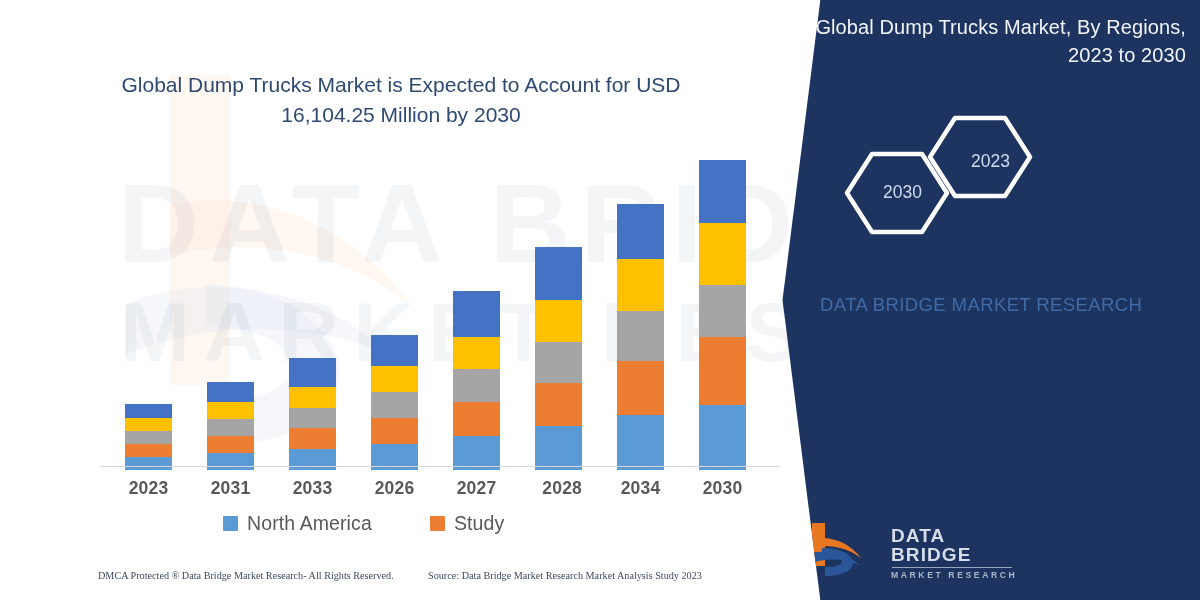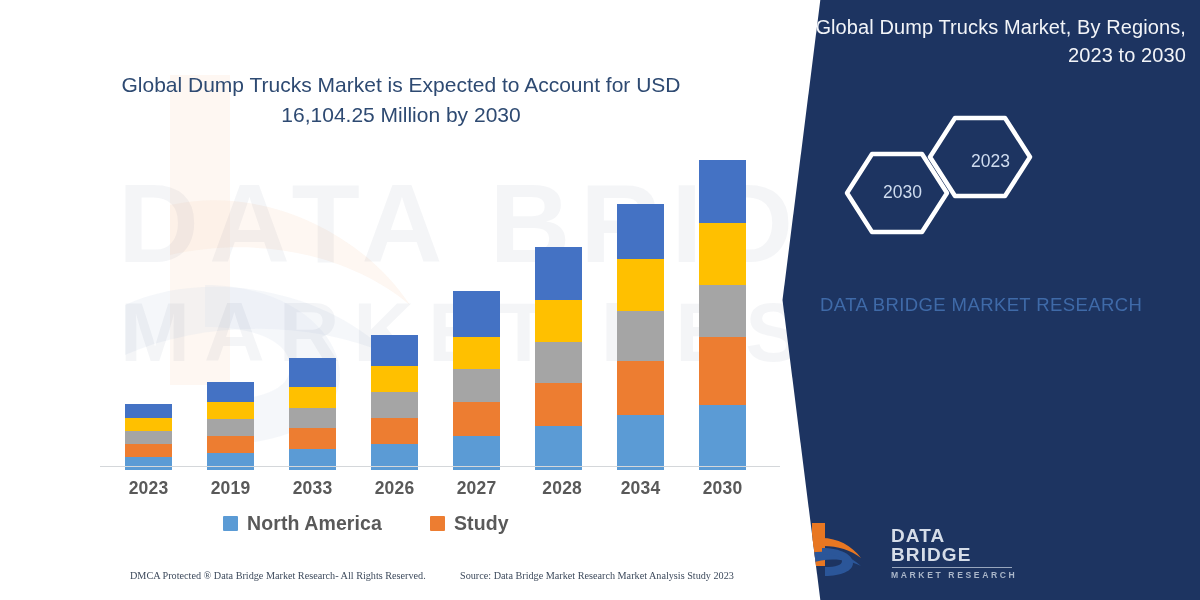--- a/index.html
+++ b/index.html
@@ -71,24 +71,24 @@
   .bar{position:absolute;bottom:0;width:47px;display:flex;flex-direction:column;}
   .seg{width:100%;}
   .xlabels{position:absolute;left:100px;top:478px;width:680px;height:26px;}
   .xlab{
     position:absolute;width:47px;text-align:center;
     color:#595959;font-size:17.5px;font-weight:700;letter-spacing:.2px;
   }
   .legend{position:absolute;left:100px;top:512px;width:680px;height:30px;}
   .lg-item{position:absolute;display:flex;align-items:center;gap:9px;}
   .lg-swatch{width:15px;height:15px;border-radius:1px;}
-  .lg-text{color:#595959;font-size:19.5px;font-weight:700;letter-spacing:.1px;}
-
-  
-  .footer{position:absolute;left:0;top:566px;width:800px;height:24px;margin-left:32px;}
+  .lg-text{color:#595959;font-size:19.5px;font-weight:400;letter-spacing:.1px;}
+
+  
+  .footer{position:absolute;left:0;top:566px;width:800px;height:24px;}
   .foot-txt{
     position:absolute;color:#3d4a5c;font-size:10.2px;
     font-family:"Liberation Serif", serif;white-space:nowrap;
   }
   .foot-left{left:98px;top:4px;}
   .foot-right{left:428px;top:4px;}
 </style>
 </head>
 <body>
 
@@ -161,21 +161,21 @@
         <div class="seg" style="height: 63px; background: rgb(68, 114, 196);"></div>
         <div class="seg" style="height: 62px; background: rgb(255, 192, 0);"></div>
         <div class="seg" style="height: 52px; background: rgb(165, 165, 165);"></div>
         <div class="seg" style="height: 68px; background: rgb(237, 125, 49);"></div>
         <div class="seg" style="height: 65px; background: rgb(91, 155, 213);"></div>
       </div>
     </div>
   <div class="axis-line"></div>
   <div class="xlabels" id="xlabels">
       <div class="xlab" style="left: 25px;">2023</div>
-      <div class="xlab" style="left: 107px;">2019</div>
+      <div class="xlab" style="left: 107px;">2031</div>
       <div class="xlab" style="left: 189px;">2033</div>
       <div class="xlab" style="left: 271px;">2026</div>
       <div class="xlab" style="left: 353px;">2027</div>
       <div class="xlab" style="left: 435px; text-align: right;">2028</div>
       <div class="xlab" style="left: 517px;">2034</div>
       <div class="xlab" style="left: 599px;">2030</div>
     </div>
 
   <div class="legend" id="legend">
       <div class="lg-item" style="left: 123px;">

